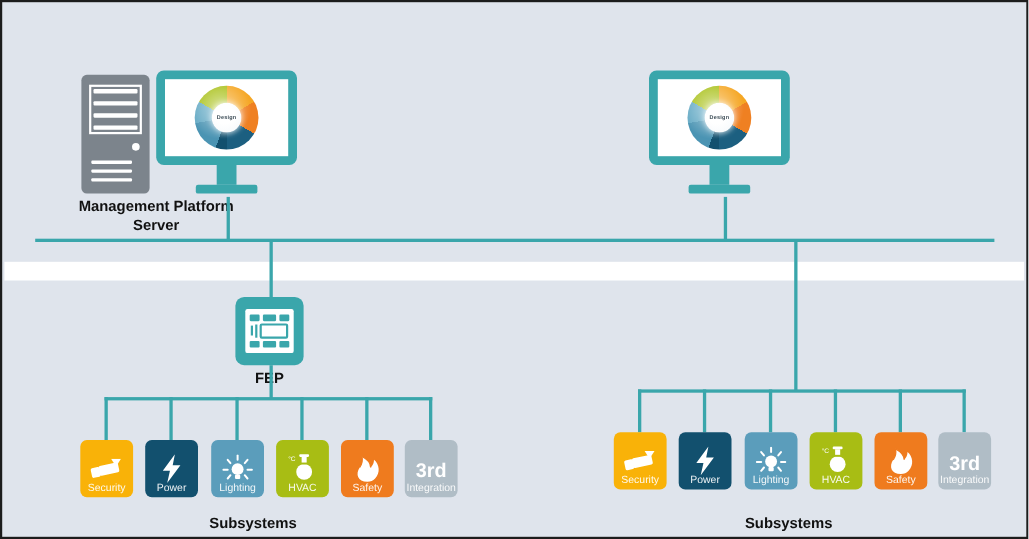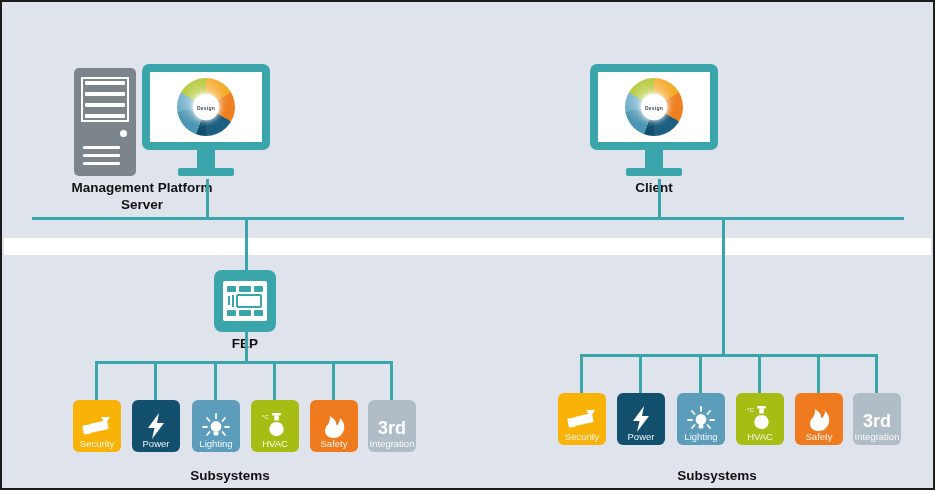--- a/index.html
+++ b/index.html
@@ -227,21 +227,20 @@
             <span style="font-size:5px;">Design</span>
           </div>
         </div>
       </div>
       <div class="neckdot" style="left:60px;top:92px;"></div>
       <div class="neck" style="left:55px;top:86px;width:18px;height:18px;"></div>
       <div class="foot" style="left:36px;top:104px;width:56px;height:8px;"></div>
     </div>
   </div>
 
-  <div class="label big" style="left:552px;top:178px;width:200px;">Client</div>
 
   <div class="vline" style="left:656px;top:177px;height:40px;"></div>
 
   <div class="hline" style="left:30px;top:215px;width:872px;"></div>
 
   <div class="vline" style="left:243px;top:217px;height:53px;"></div>
 
   <div class="vline" style="left:720px;top:217px;height:136px;"></div>
 
   <div class="fep" style="left:212px;top:268px;width:62px;height:62px;">

